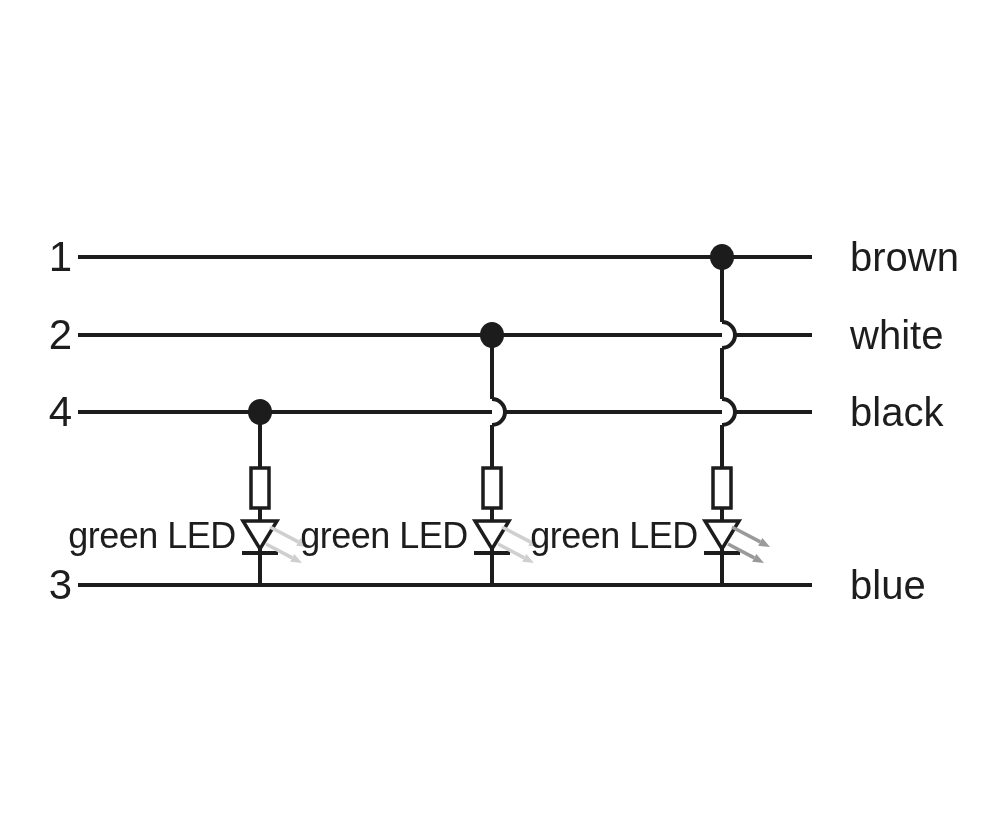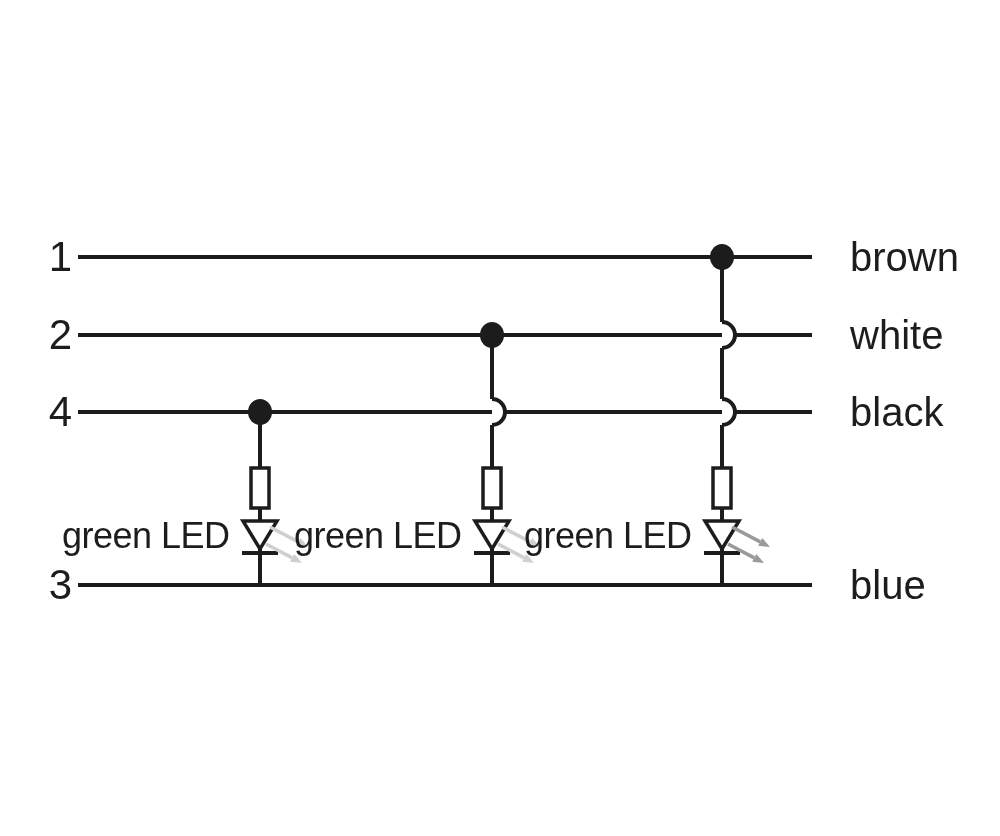--- a/index.html
+++ b/index.html
@@ -33,21 +33,21 @@
     text-align: left;
     font-size: 40px;
     color: #1d1d1d;
     user-select: none;
   }
   .led-label {
     position: absolute;
     width: 180px;
     height: 46px;
     line-height: 46px;
-    text-align: left;
+    text-align: center;
     font-size: 36px;
     letter-spacing: -0.5px;
     color: #1d1d1d;
     user-select: none;
   }
 </style>
 </head>
 <body>
 
 <div id="canvas">

